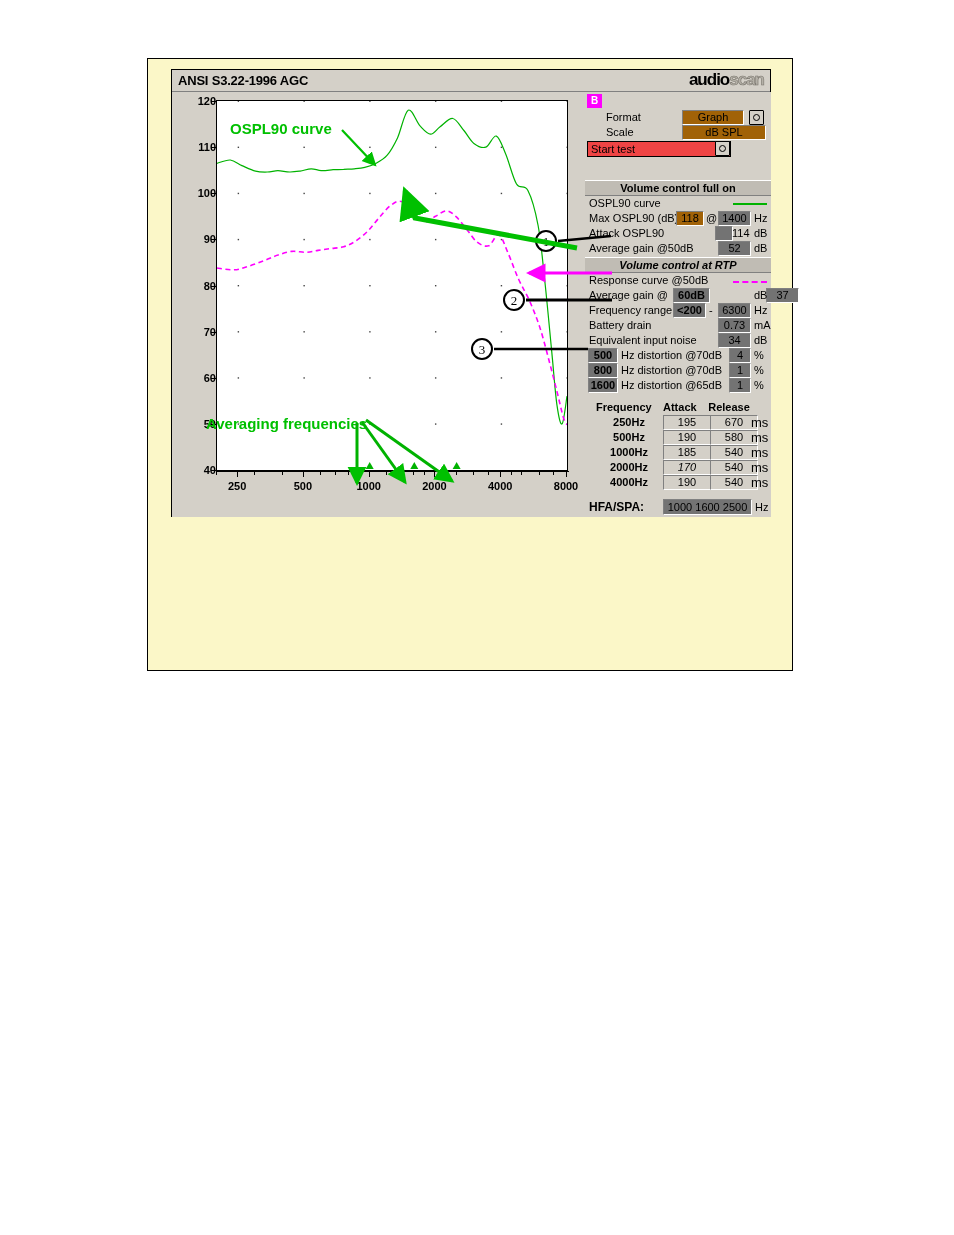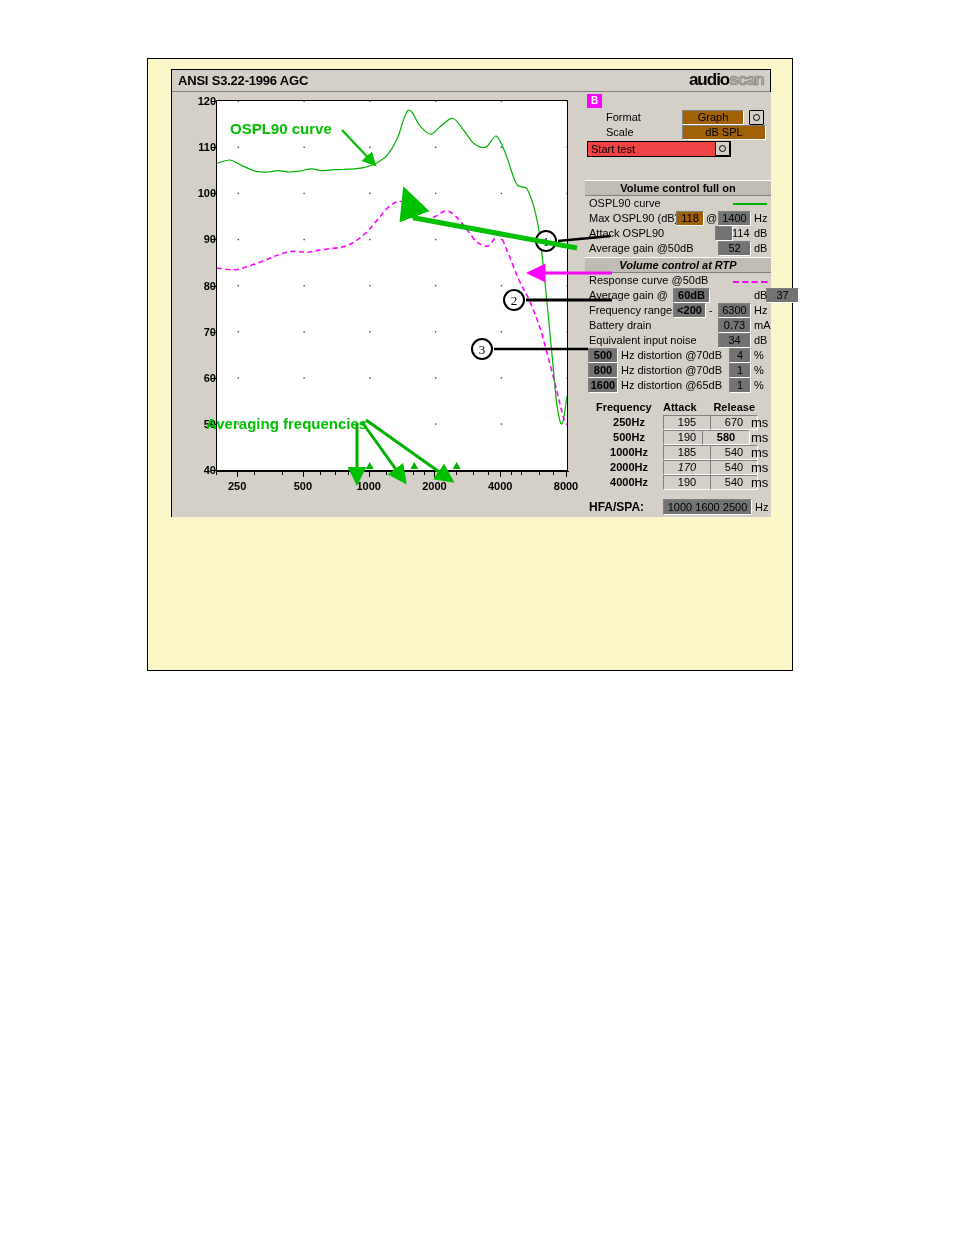--- a/index.html
+++ b/index.html
@@ -366,33 +366,33 @@
         <span class="plabel" style="left:36px;">Hz distortion @65dB</span>
         <span class="pbox white" style="left:144px; width:22px;">1</span>
         <span class="punit" style="left:169px;">%</span>
       </div>
 
       <div style="height:7px;"></div>
       <div id="artable" style="position:relative;">
         <div id="arhead">
           <span style="left:11px; width:60px; ">Frequency</span>
           <span style="left:78px; width:48px; ">Attack</span>
-          <span style="left:118px; width:52px; text-align:right;">Release</span>
+          <span style="left:118px; width:52px; text-align:center;">Release</span>
         </div>
         <div id="arbody">
             <div class="arrow-row">
               <span class="arfreq">250Hz</span>
               <span class="arcell" style="left:78px;">195</span>
               <span class="arcell" style="left:125px;">670</span>
               <span class="arms">ms</span>
             </div>
             <div class="arrow-row">
               <span class="arfreq">500Hz</span>
               <span class="arcell" style="left:78px;">190</span>
-              <span class="arcell" style="left:117px;font-weight:bold;">580</span>
+              <span class="arcell" style="left:125px;">580</span>
               <span class="arms">ms</span>
             </div>
             <div class="arrow-row">
               <span class="arfreq">1000Hz</span>
               <span class="arcell" style="left:78px;">185</span>
               <span class="arcell" style="left:125px;">540</span>
               <span class="arms">ms</span>
             </div>
             <div class="arrow-row">
               <span class="arfreq">2000Hz</span>

